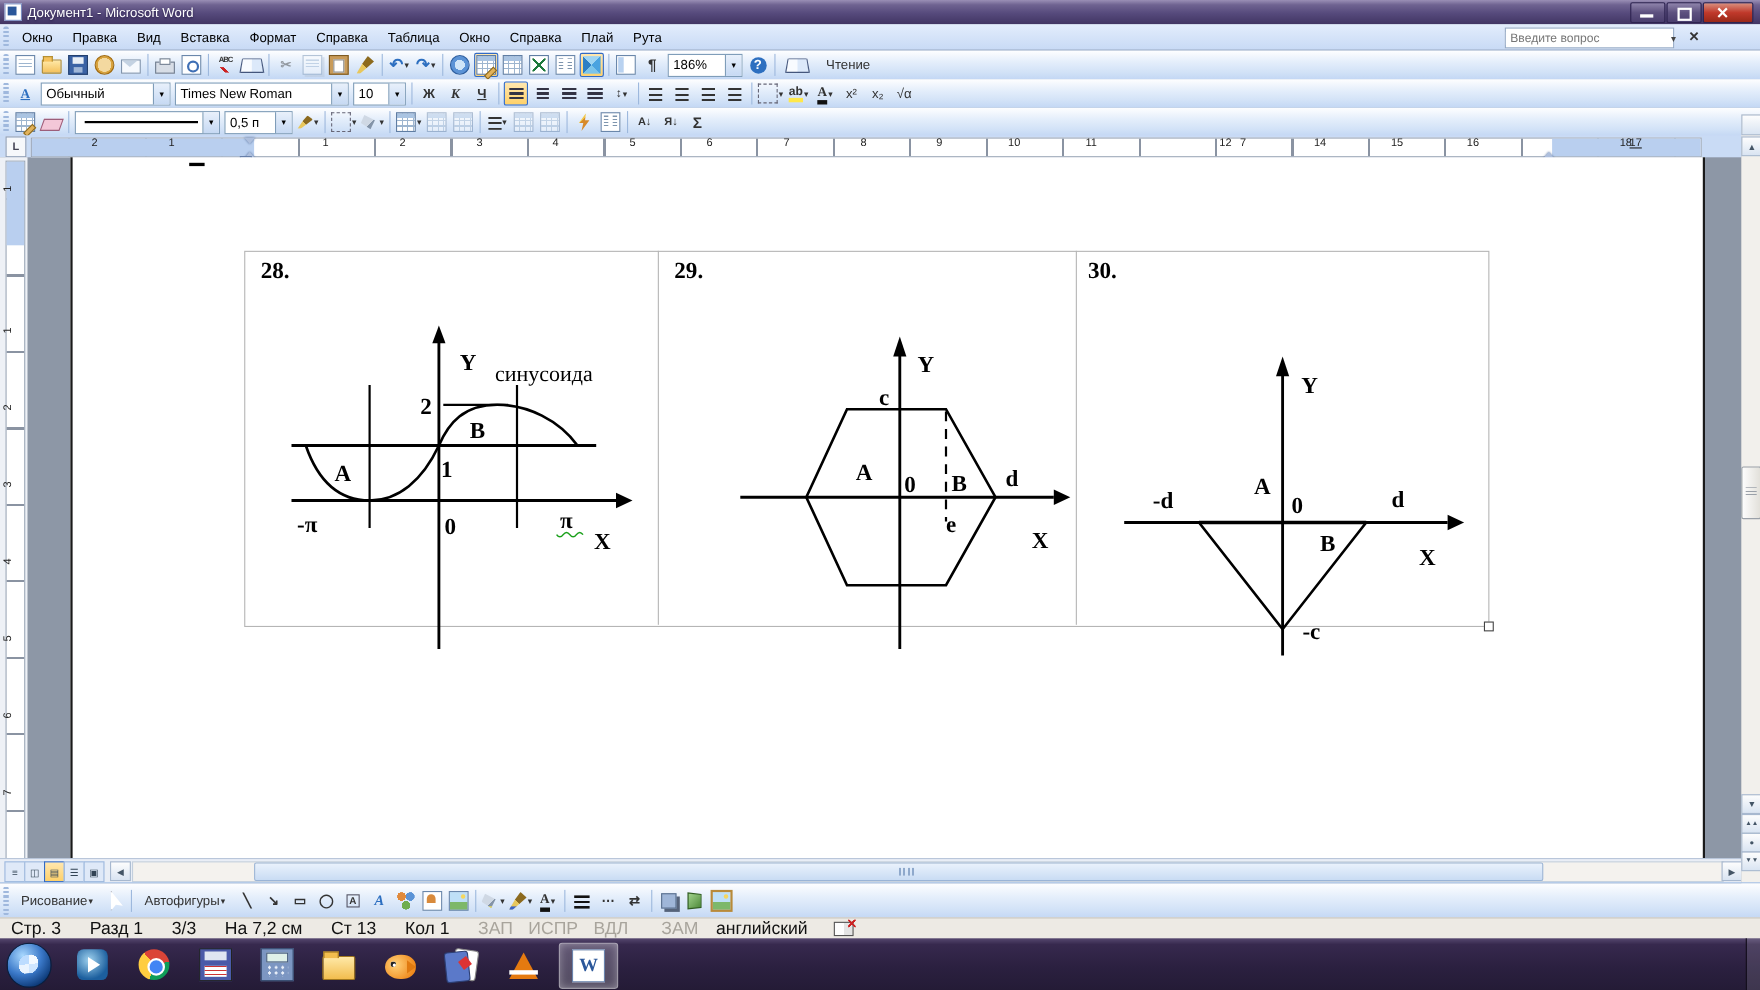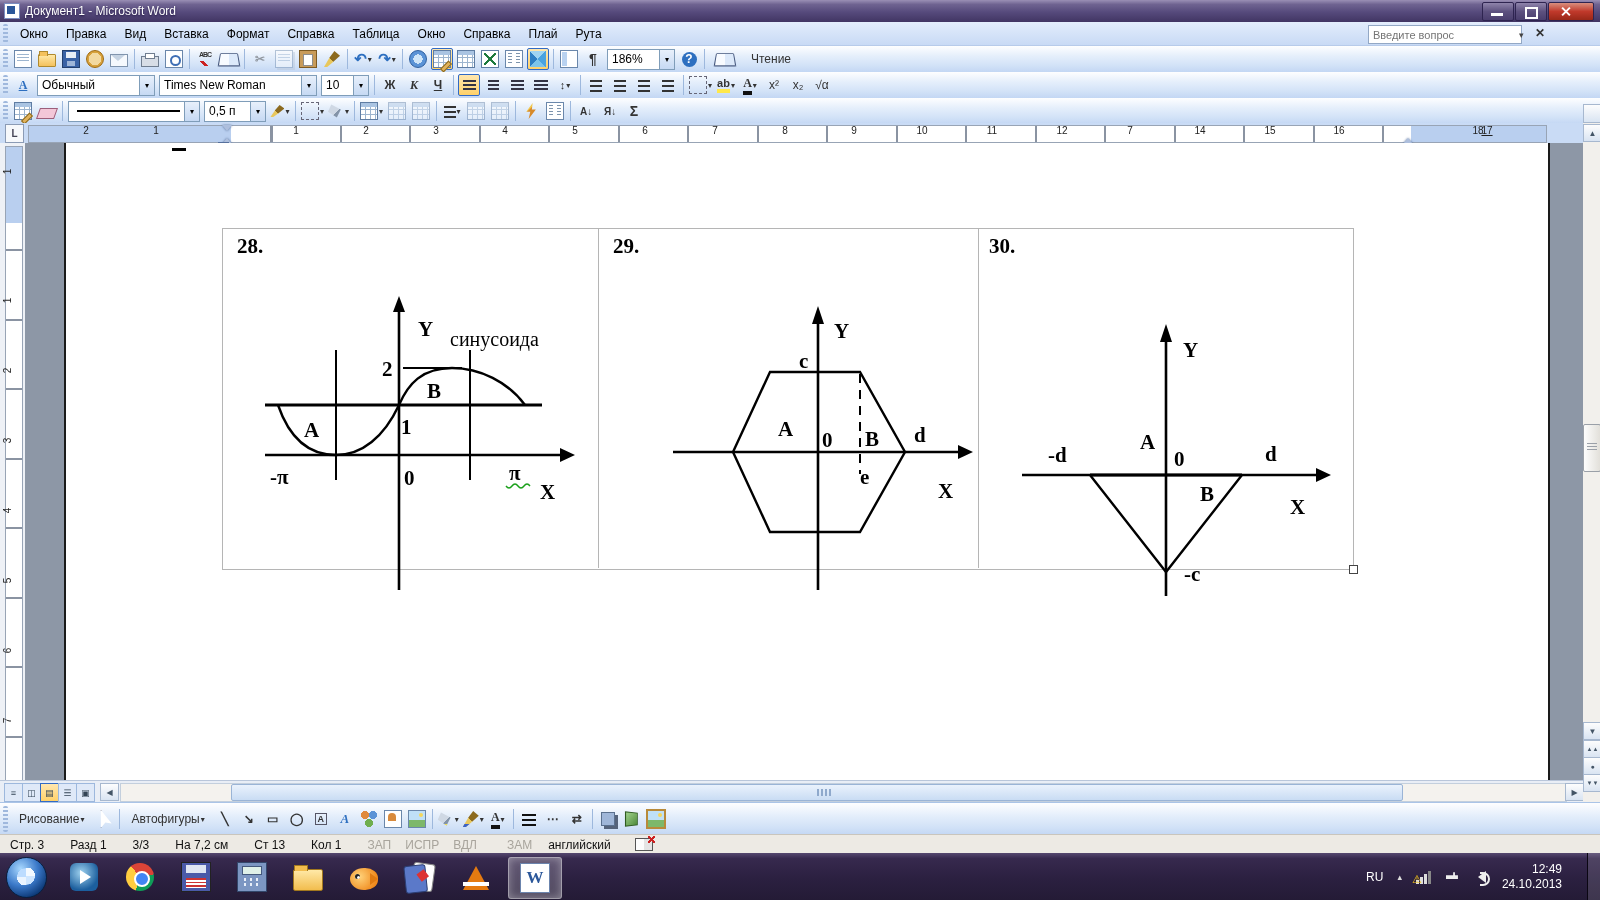--- a/index.html
+++ b/index.html
@@ -138,21 +138,21 @@
   .endmark{position:absolute;left:172px;top:148px;width:14px;height:3px;background:#000}
   .figtable{position:absolute;left:222px;top:228px;width:1130px;height:340px;border:1px solid #b5b5b5;z-index:1}
   .fcol{position:absolute;top:228px;width:1px;height:340px;background:#b5b5b5;z-index:1}
   .cellnum{position:absolute;top:234px;font-family:"Liberation Serif",serif;font-weight:bold;font-size:21px;color:#000;z-index:3}
   .figsvg{position:absolute;top:228px;z-index:2;overflow:visible}
   .ft{font-family:"Liberation Serif",serif;font-weight:bold;font-size:21px;fill:#000}
   .fs{font-family:"Liberation Serif",serif;font-size:20px;fill:#000}
   .handle{position:absolute;left:1349px;top:565px;width:7px;height:7px;background:#fff;border:1px solid #444;z-index:4}
   
   .statusbar{position:absolute;left:0;top:834px;width:1600px;height:19px;background:#edeae4;border-top:1px solid #c9c5bd;
-     display:flex;align-items:center;color:#111;font-size:12px}
+     display:flex;align-items:center;color:#111;font-size:16px}
   .st{margin-left:26px}.st:first-child{margin-left:10px}
   .stdim{color:#a8a49c}
   .stbook{width:16px;height:11px;margin-left:24px;background:linear-gradient(90deg,#fdfdfd 49%,#e4e4e4 51%);border:1px solid #555;position:relative}
   .stbook::after{content:"";position:absolute;right:-3px;top:-3px;width:7px;height:7px;
      background:linear-gradient(45deg,transparent 40%,#c22 41%,#c22 59%,transparent 60%),
      linear-gradient(-45deg,transparent 40%,#c22 41%,#c22 59%,transparent 60%)}
   
   .taskbar{position:absolute;left:0;top:853px;width:1600px;height:47px;
      background:linear-gradient(180deg,#56486f 0%,#37294e 12%,#2b2040 55%,#241b36 100%)}
   .orb{position:absolute;left:6px;top:4px;width:39px;height:39px;border-radius:50%;
@@ -502,21 +502,21 @@
         <span style="left: 366px;">2</span>
         <span style="left: 436px;">3</span>
         <span style="left: 505px;">4</span>
         <span style="left: 575px;">5</span>
         <span style="left: 645px;">6</span>
         <span style="left: 715px;">7</span>
         <span style="left: 785px;">8</span>
         <span style="left: 854px;">9</span>
         <span style="left: 922px;">10</span>
         <span style="left: 992px;">11</span>
-        <span style="left: 1062px;">12</span>
+        <span style="left: 1114px;">12</span>
         <span style="left: 1130px;">7</span>
         <span style="left: 1200px;">14</span>
         <span style="left: 1270px;">15</span>
         <span style="left: 1339px;">16</span>
         <span style="left: 1487px; text-decoration: underline;">17</span>
         <span style="left: 1478px;">18</span>
       </div>
   </div>
   <span class="ind ind-first"></span>
   <span class="ind ind-left"></span>
@@ -761,33 +761,16 @@
         <span class="ai ai-cards"></span>
       </span>
     <span class="app" style="left:450px">
         <span class="ai ai-vlc"></span>
       </span>
     <span class="app active" style="left:508px">
         <span class="ai ai-word">
           <span>W</span>
         </span>
       </span>
-    <div class="tray">
-      <span class="trayitem">RU</span>
-      <span class="trayitem" style="font-size:9px;color:#ddd">▴</span>
-      <span class="trayitem net">
-        <i style="left:0;height:4px"></i>
-          <i style="left:4px;height:7px"></i>
-          <i style="left:8px;height:10px"></i>
-          <i style="left:12px;height:13px;background:#888"></i>
-        <i class="warn">⚠</i>
-      </span>
-      <span class="trayitem plug"></span>
-      <span class="trayitem spk"></span>
-      <span class="clock">
-        <div>12:49</div>
-        <div>24.10.2013</div>
-      </span>
-    </div>
     <span class="showdesk"></span>
   </div>
 
 </div>
 
 </body></html>

